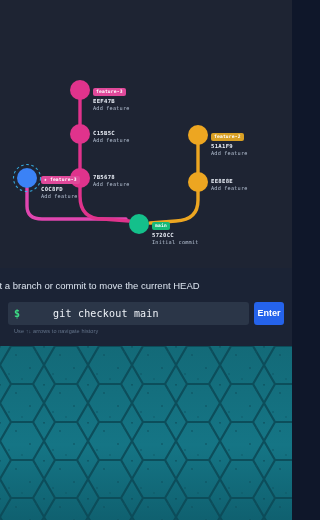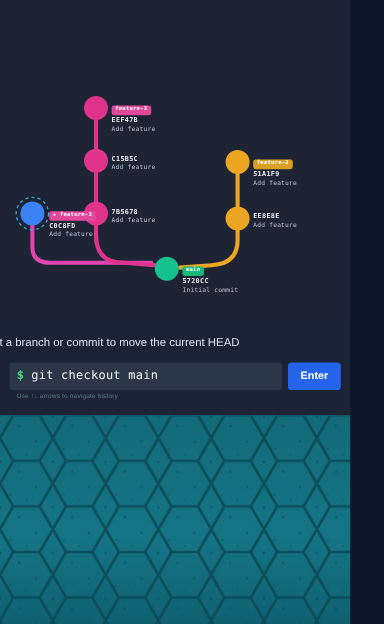--- a/index.html
+++ b/index.html
@@ -131,23 +131,24 @@
     font-family: "DejaVu Sans Mono", monospace;
     line-height: 1;
   }
   .cmd-text {
     font-size: 10px;
     color: #eef2f8;
     font-family: "DejaVu Sans Mono", monospace;
     letter-spacing: 0.2px;
     white-space: nowrap;
     overflow: hidden;
+    margin-left: 27px;
   }
   .enter-btn {
-    width: 44px;
+    width: 30px;
     height: 23px;
     background: #2563eb;
     border: none;
     border-radius: 3px;
     color: #ffffff;
     font-size: 9px;
     font-weight: bold;
     font-family: "Liberation Sans", sans-serif;
     cursor: pointer;
     padding: 0;

